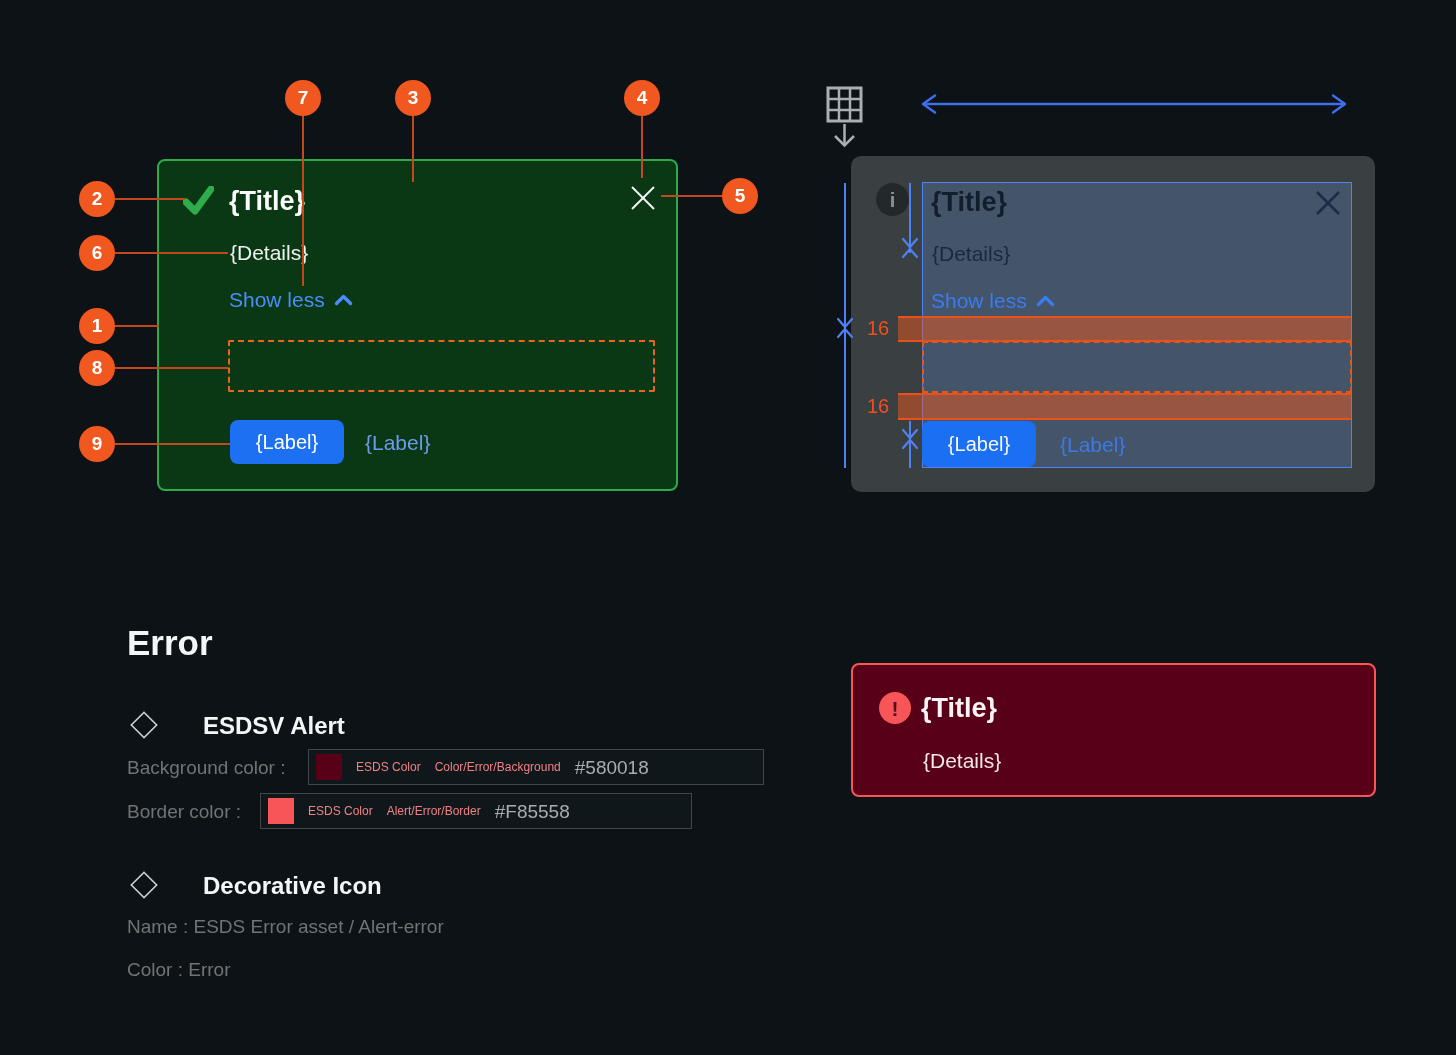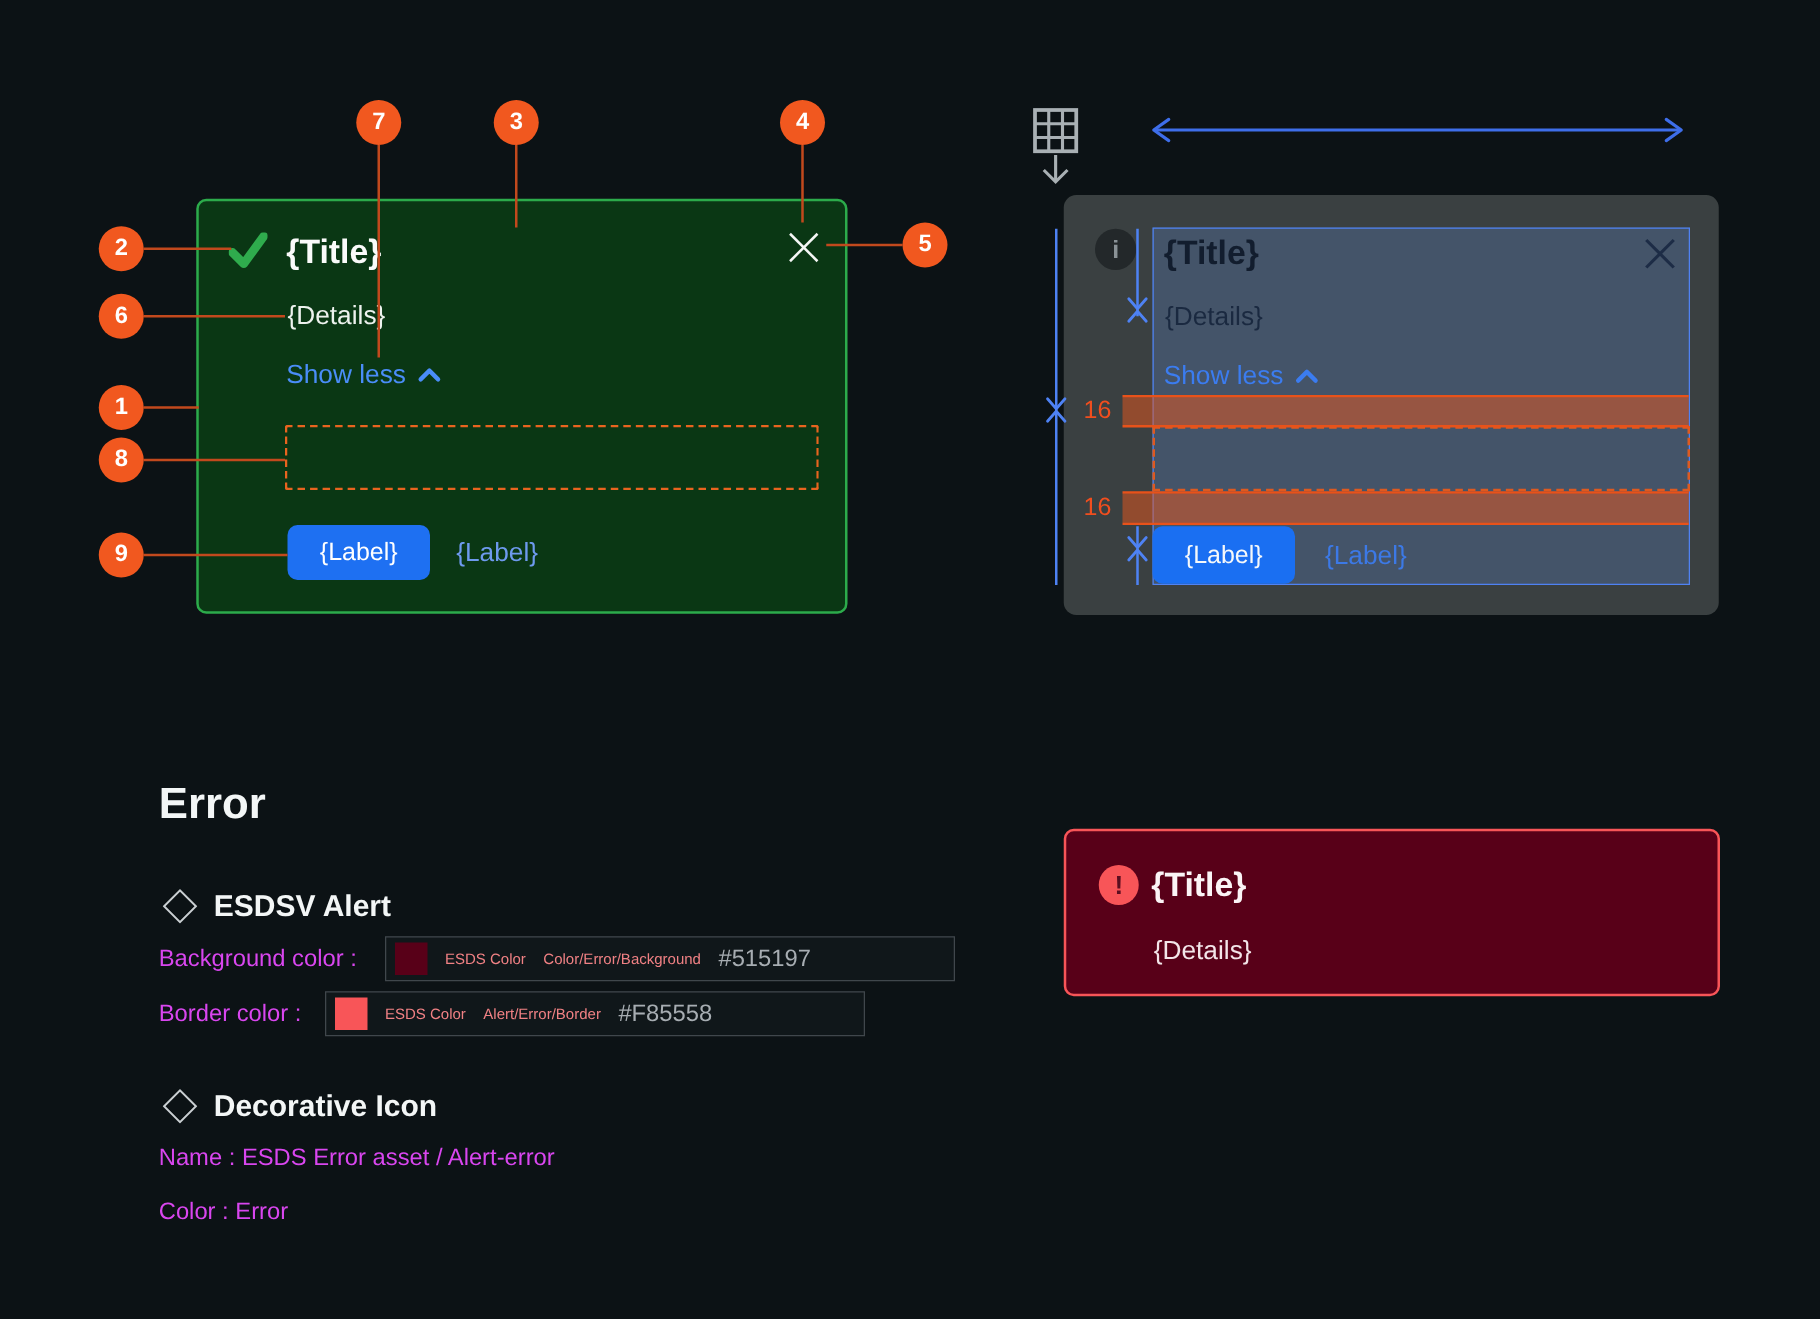--- a/index.html
+++ b/index.html
@@ -66,22 +66,22 @@
   .bb-link { left:137px; top:251px; font-size:21px; color:#3C79E6; cursor:pointer; }
   .bb-close { left:390px; top:5px; width:30px; height:30px; cursor:pointer; }
 
   .oline { left:898px; width:453px; height:2px; background:#E8521A; }
   .oband { left:898px; width:453px; background:rgba(233,86,28,0.50); }
   .gap-label { width:36px; text-align:center; font-size:20px; font-weight:400; color:#F04E1E; }
   .bline { background:#4E82F4; }
 
   
   .h-error { left:127px; top:625px; font-size:35px; font-weight:800; color:#F3F6F6; }
-  .spec-title { font-size:24px; font-weight:700; color:#F3F6F6; }
-  .spec-label { font-size:19px; color:#d946ef; }
+  .spec-title { font-size:24px; font-weight:700; color:#F3F6F6;margin-left:32px; }
+  .spec-label { font-size:19px; color:#737373; }
   .token-chip {
     height:36px; border:1px solid #40474C; background:#10171A;
     display:flex; align-items:center; gap:14px; padding:0 12px 0 7px;
   }
   .swatch { width:26px; height:26px; flex:0 0 auto; }
   .token-name { font-size:12px; color:#F08184; }
   .token-hex { font-size:19px; color:#A7ADB2; }
 
   
   .error-alert {
@@ -211,21 +211,21 @@
 <svg class="abs" style="left:130px;top:711px;" width="28" height="28" viewBox="0 0 28 28">
   <rect x="5" y="5" width="18" height="18" fill="none" stroke="#C9CED1" stroke-width="1.6" transform="rotate(45 14 14)"></rect>
 </svg>
 <div class="abs txt spec-title" style="left:171px;top:714px;">ESDSV Alert</div>
 
 <div class="abs txt spec-label" style="left:127px;top:758px;">Background color :</div>
 <div class="abs token-chip" style="left:308px;top:749px;width:456px;">
   <div class="swatch" style="background: rgb(88, 0, 24);"></div>
   <span class="txt token-name">ESDS Color</span>
   <span class="txt token-name">Color/Error/Background</span>
-  <span class="txt token-hex">#515197</span>
+  <span class="txt token-hex">#580018</span>
 </div>
 
 <div class="abs txt spec-label" style="left:127px;top:802px;">Border color :</div>
 <div class="abs token-chip" style="left:260px;top:793px;width:432px;">
   <div class="swatch" style="background: rgb(248, 85, 88);"></div>
   <span class="txt token-name">ESDS Color</span>
   <span class="txt token-name">Alert/Error/Border</span>
   <span class="txt token-hex">#F85558</span>
 </div>
 

